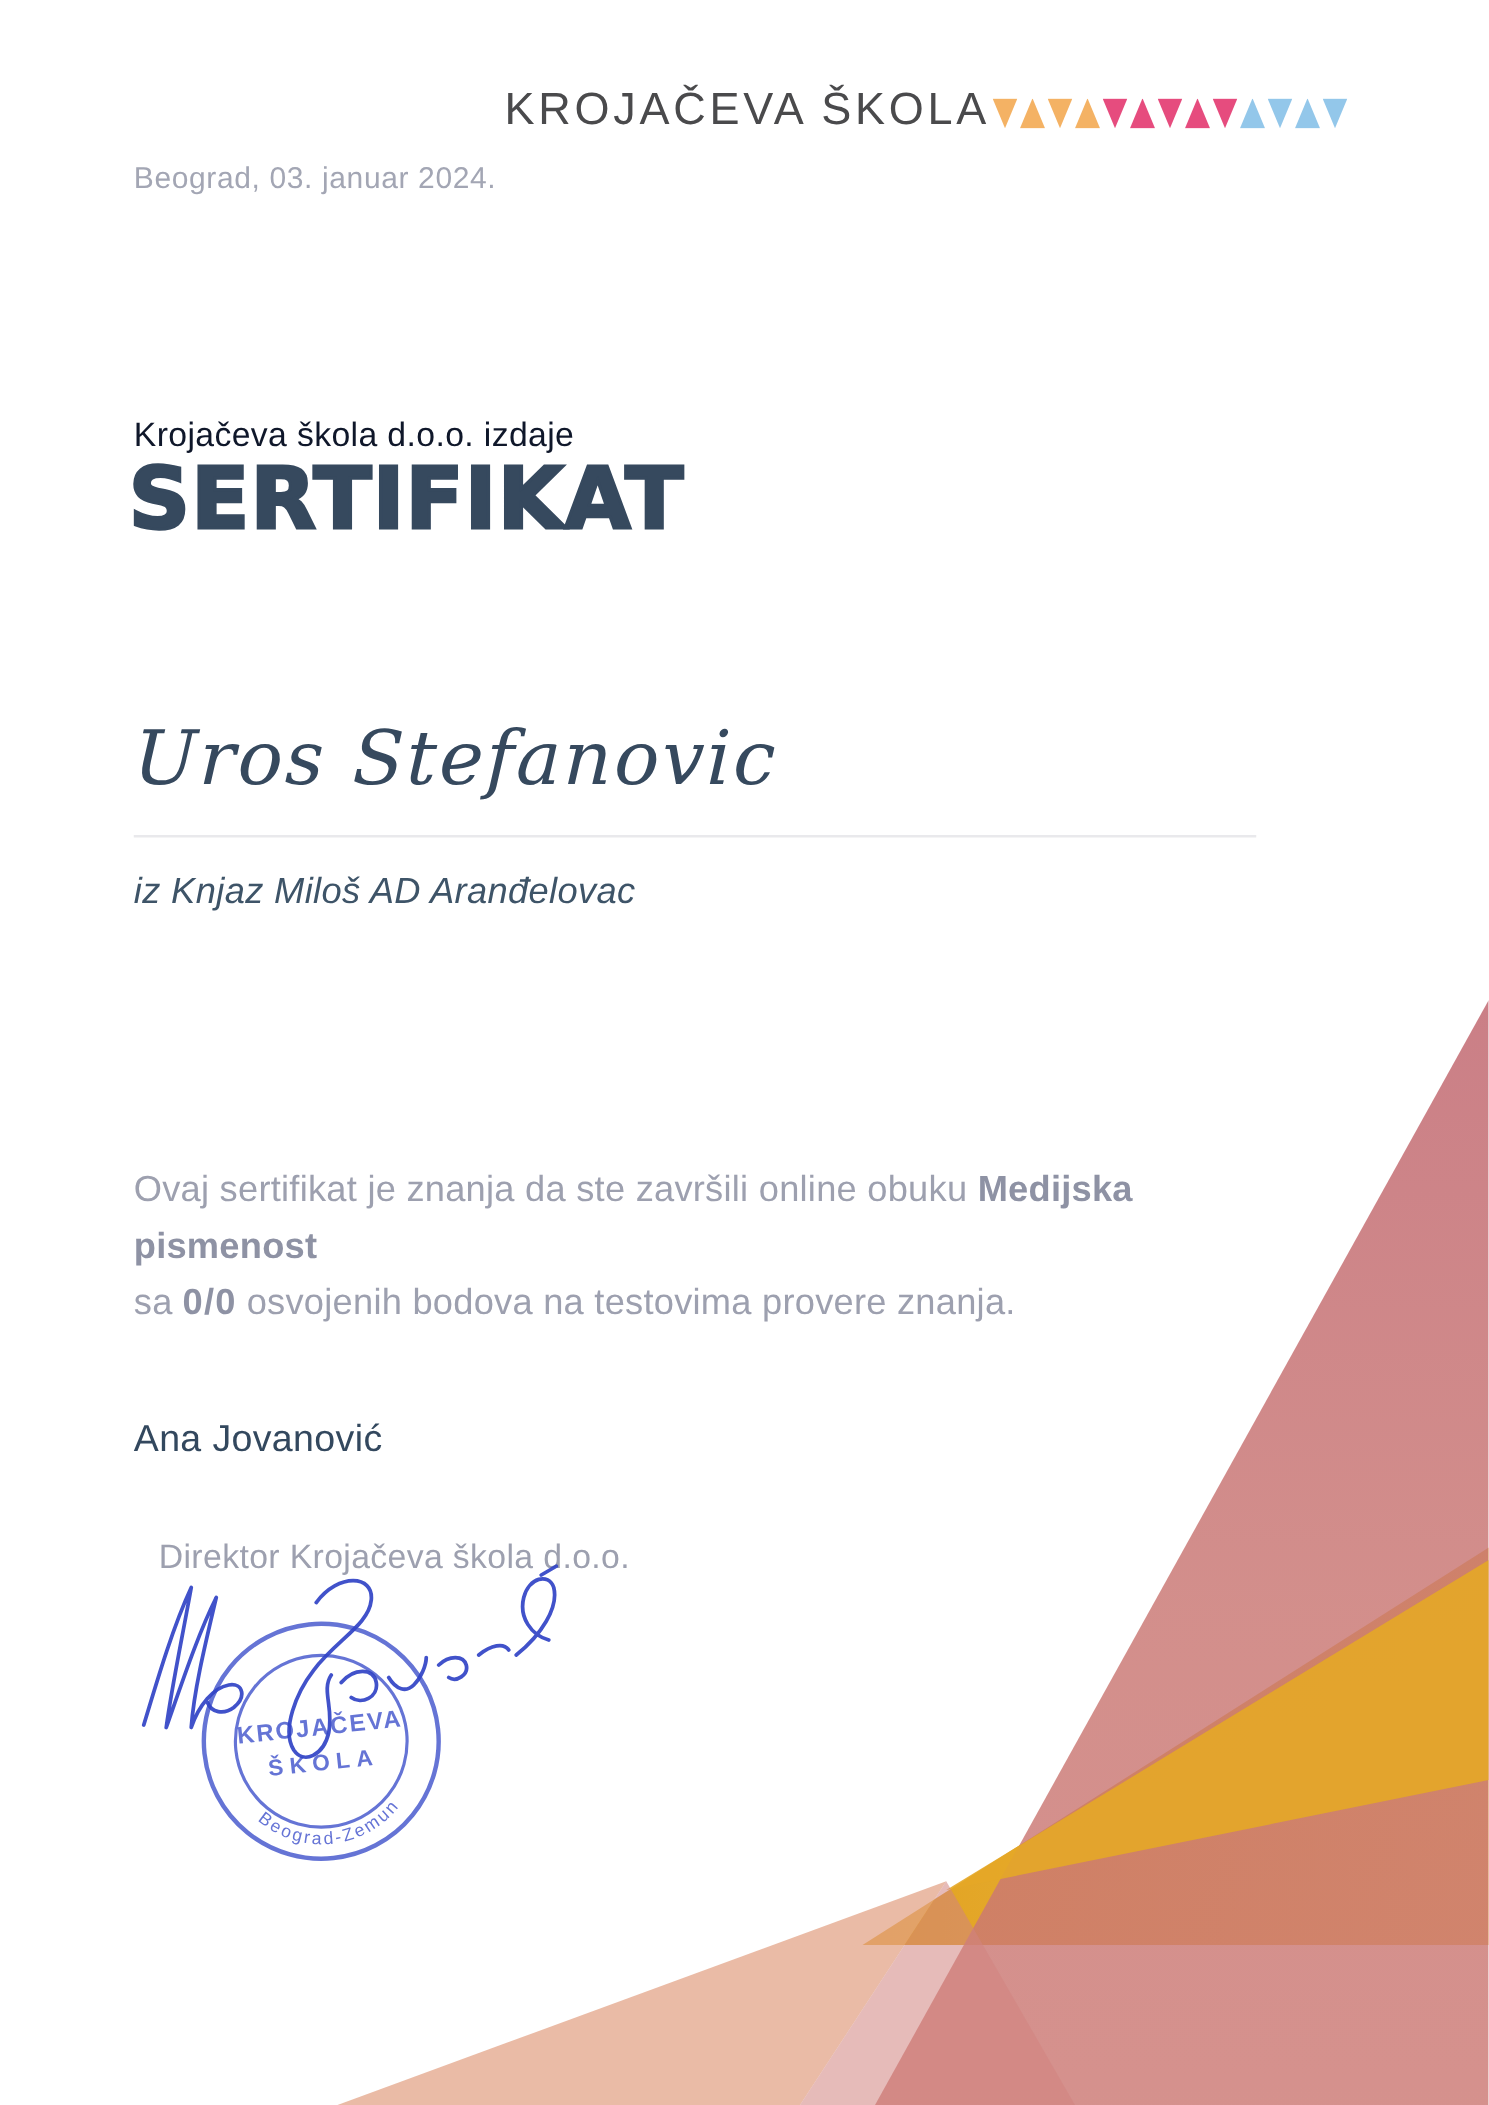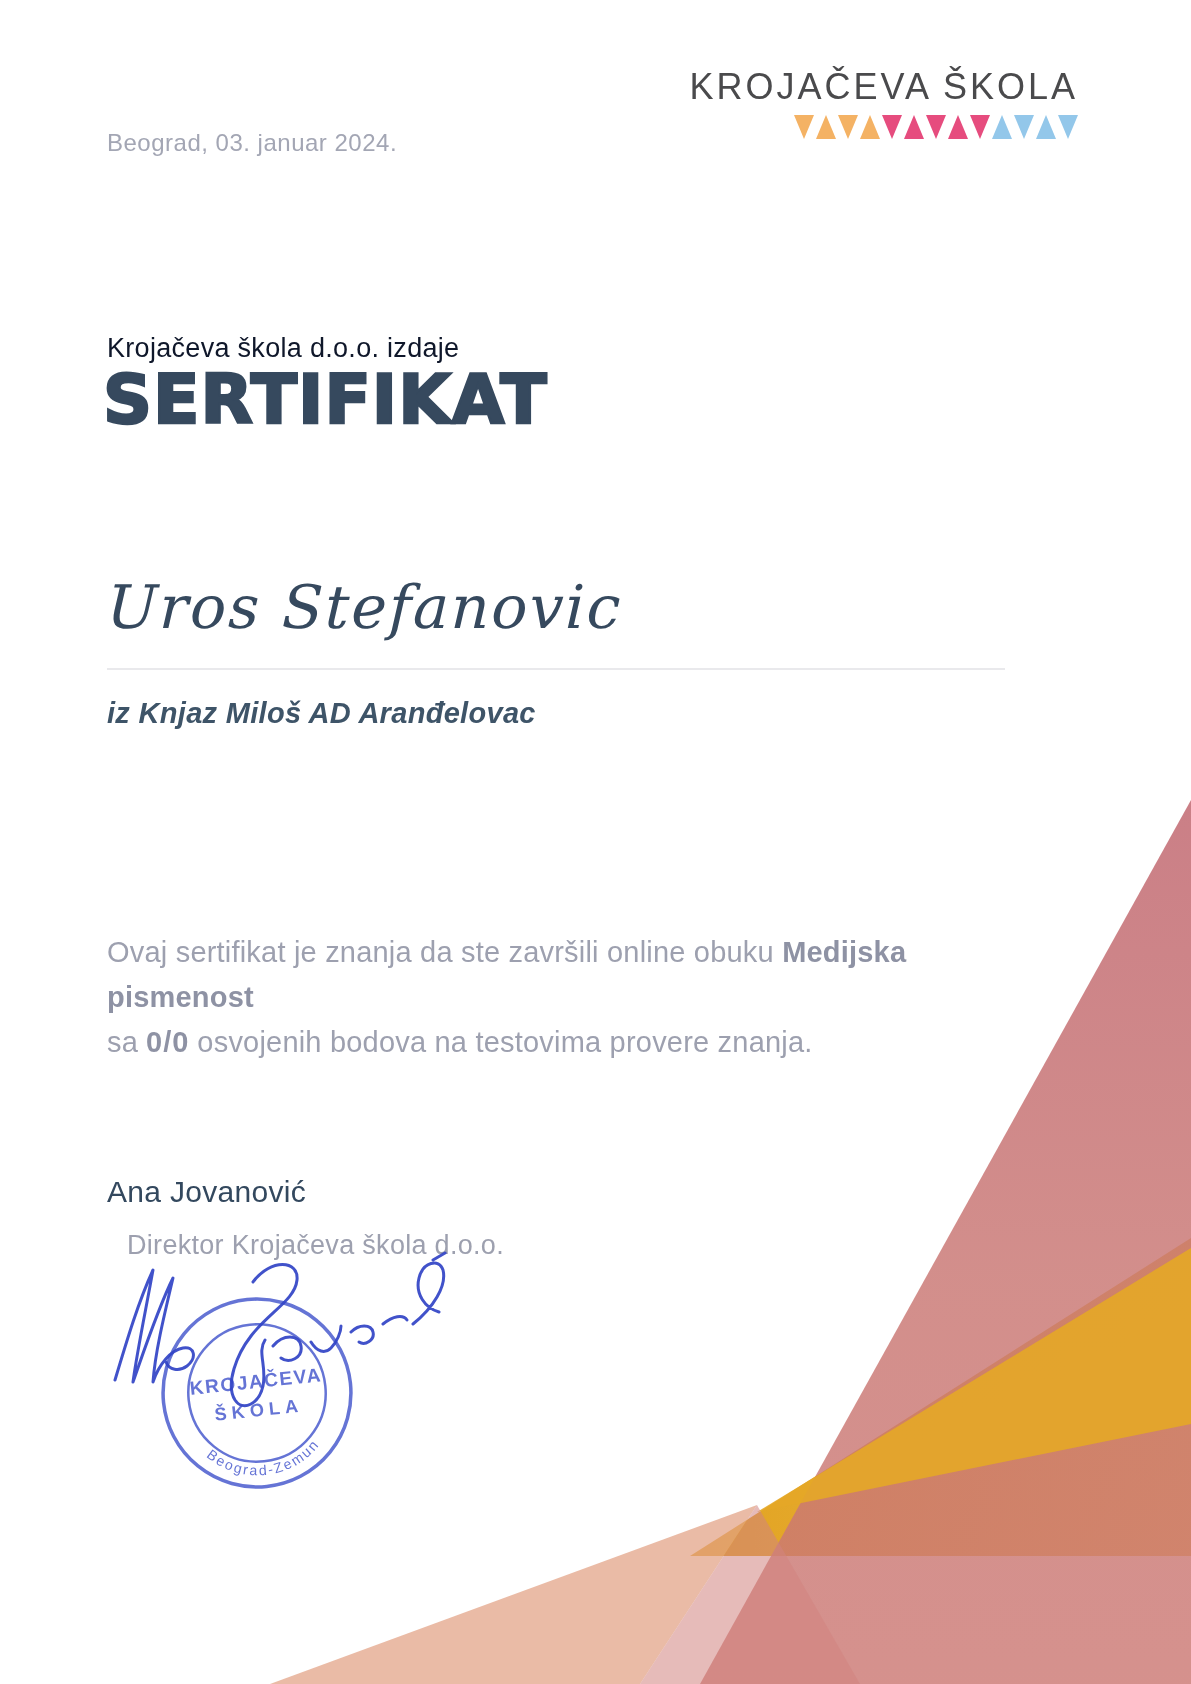--- a/index.html
+++ b/index.html
@@ -22,21 +22,21 @@
     background:#ffffff;
     overflow:hidden;
   }
   
   .date-line{
     position:absolute;left:107px;top:112px;
     font-size:24px;color:#a3a6b4;letter-spacing:.5px;margin-top:17px;
   }
   .brand{
     position:absolute;top:66px;right:113px;
-    display:flex;flex-direction:column;align-items:flex-end;
+    display:flex;flex-direction:row;align-items:center;
   }
   .brand .logo-text{
     font-size:36px;font-weight:400;color:var(--logo-gray);
     letter-spacing:3px;white-space:nowrap;
   }
   .tri-band{
     display:flex;gap:2px;margin-top:7px;margin-left:2px;
   }
   .tri{width:20px;height:24px;}
   .tri.down{clip-path:polygon(0 0,100% 0,50% 100%);}
@@ -63,37 +63,37 @@
     font-style:italic;font-size:60px;color:var(--dark);
     transform:skewX(-2deg);
     letter-spacing:2px;
   }
   .name-underline{
     position:absolute;left:107px;top:668px;width:898px;height:2px;
     background:#e9e9ec;
   }
   .recipient-affiliation{
     position:absolute;left:107px;top:697px;
-    font-style:italic;font-weight:700;font-size:29px;color:#3e5468;
+    font-style:italic;font-weight:400;font-size:29px;color:#3e5468;
     letter-spacing:.3px;
   }
   
   .congrats{
     position:absolute;left:107px;top:848px;
     font-size:43px;font-weight:400;color:#3b5066;letter-spacing:.5px;
   }
   .body-text{
     position:absolute;left:107px;top:930px;width:915px;
     font-size:29px;color:var(--gray);line-height:1.55;letter-spacing:.2px;
   }
   .body-text b{color:var(--gray-bold);font-weight:700;}
   .body-text .score{margin:0 8px;letter-spacing:1px;}
   
   .signer-name{
-    position:absolute;left:107px;top:1175px;
+    position:absolute;left:107px;top:1135px;
     font-size:30px;font-weight:500;color:#33485e;letter-spacing:.3px;
   }
   .signer-title{
     position:absolute;left:107px;top:1230px;
     font-size:27px;color:var(--gray);letter-spacing:.3px;margin-left:20px;
   }
   
   .stamp{
     position:absolute;left:156px;top:1286px;width:202px;height:214px;
     opacity:.82;transform:rotate(-6deg);

